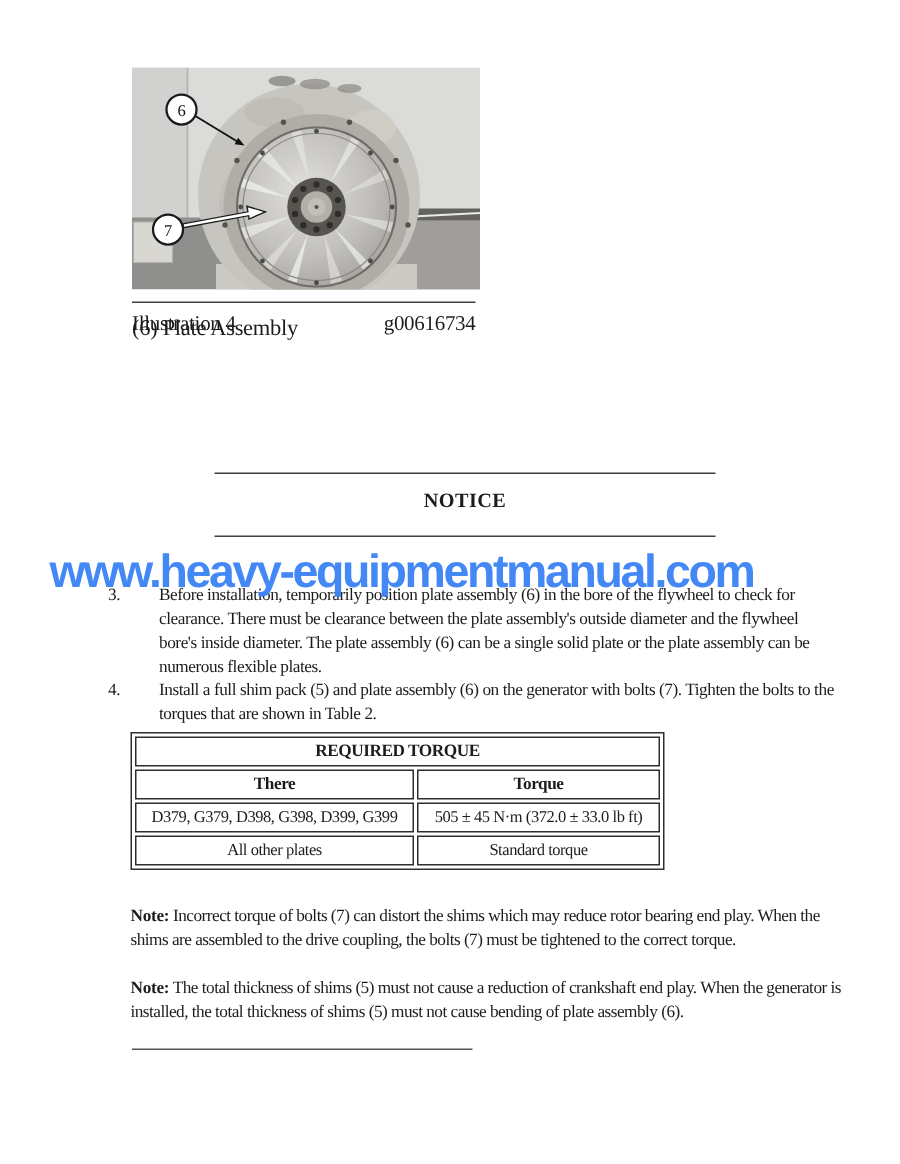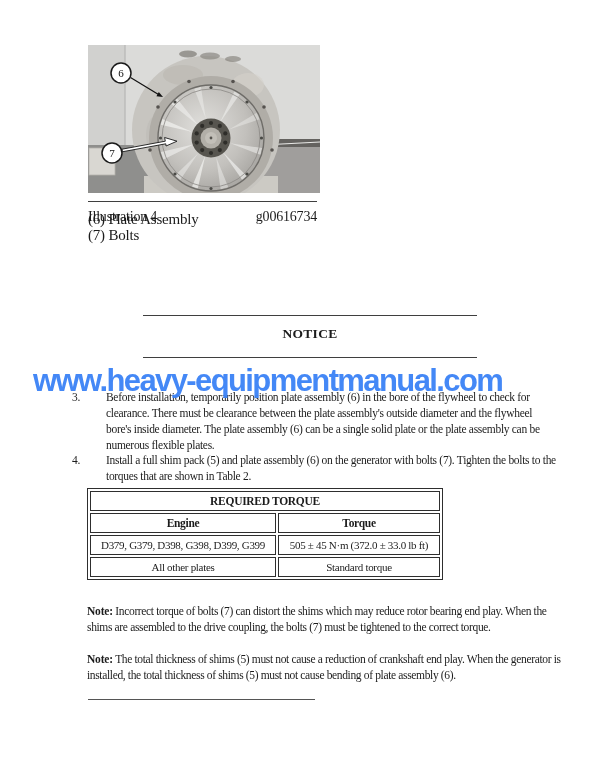--- a/index.html
+++ b/index.html
@@ -160,21 +160,20 @@
 
 <div class="abs fig-rule"></div>
 
 <div class="abs fig-caption">
   <span>Illustration 4</span>
   <span>g00616734</span>
 </div>
 
 <div class="abs fig-legend">
   <div>(6) Plate Assembly</div>
-  <div>(7) Bolts</div>
 </div>
 
 <div class="abs notice">
   <div class="ntitle">NOTICE</div>
   <div class="nrule"></div>
 </div>
 
 <div class="abs watermark">www.heavy-equipmentmanual.com</div>
 
 <div class="abs step step3">
@@ -193,21 +192,21 @@
   <table>
     <colgroup>
         <col class="c1">
         <col class="c2">
       </colgroup>
     <tbody>
         <tr>
       <td colspan="2" class="bold">REQUIRED TORQUE</td>
     </tr>
     <tr>
-      <td class="bold">Engine</td>
+      <td class="bold">There</td>
       <td class="bold">Torque</td>
     </tr>
     <tr>
       <td>D379, G379, D398, G398, D399, G399</td>
       <td>505 ± 45 N·m (372.0 ± 33.0 lb ft)</td>
     </tr>
     <tr>
       <td>All other plates</td>
       <td>Standard torque</td>
     </tr>

